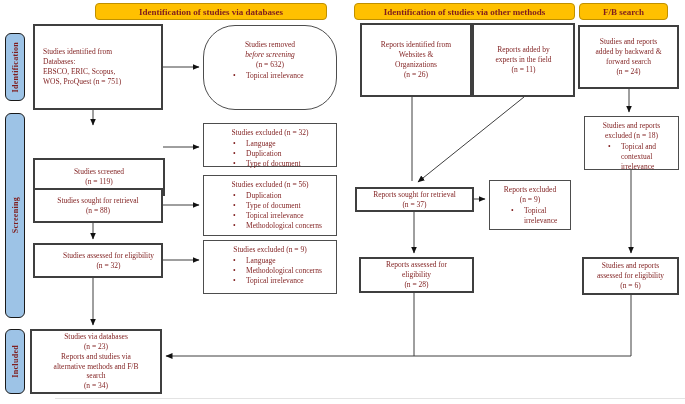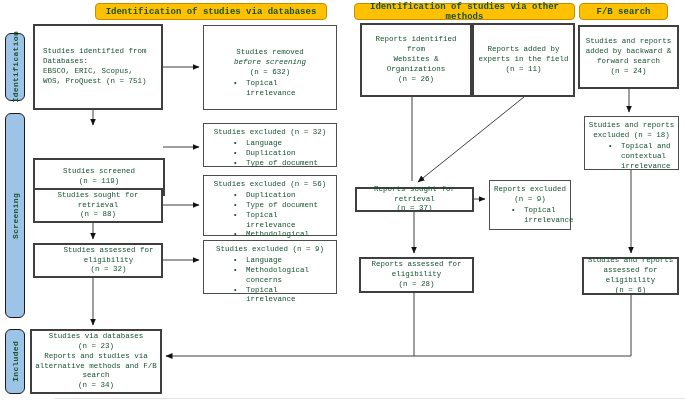--- a/index.html
+++ b/index.html
@@ -1,18 +1,18 @@
 <!DOCTYPE html>
 <html><head>
 <meta charset="utf-8">
 <style>
   html,body{margin:0;padding:0;background:#fff;}
   #stage{
     position:relative;width:685px;height:404px;background:#fff;overflow:hidden;
-    font-family:Liberation Mono, monospace;color:#14532d;
+    font-family:Liberation Serif, serif;color:#7f1d1d;
   }
   svg.wires{position:absolute;left:0;top:0;width:685px;height:404px;}
   .hdr{
     position:absolute;box-sizing:border-box;background:#FFC000;border:1px solid #BF9000;
     border-radius:4px;display:flex;align-items:center;justify-content:center;
     font-weight:bold;font-size:9px;text-align:center;
   }
   .stage-lbl{
     position:absolute;box-sizing:border-box;background:#9DC3E6;border:1.5px solid #1a1a1a;
     border-radius:6px;display:flex;align-items:center;justify-content:center;
@@ -89,21 +89,21 @@
     <span class="vtxt">Included</span>
   </div>
 
   <div class="box leftalign" style="left:33px;top:24px;width:130px;height:86px;">
     <span class="txt indent-first">Studies identified from
 Databases:
 EBSCO, ERIC, Scopus,
 WOS, ProQuest (n = 751)</span>
   </div>
 
-  <div class="box side" style="left:203px;top:25px;width:134px;height:85px;justify-content:center;">
+  <div class="box side" style="left:203px;top:25px;width:134px;height:85px;border-radius:32px;">
     <div class="title">
       <span>Studies removed</span>
       <em>before screening</em>
       <span>(n = 632)</span>
     </div>
     <ul class="bullets">
       <li>Topical irrelevance</li>
     </ul>
   </div>
 

